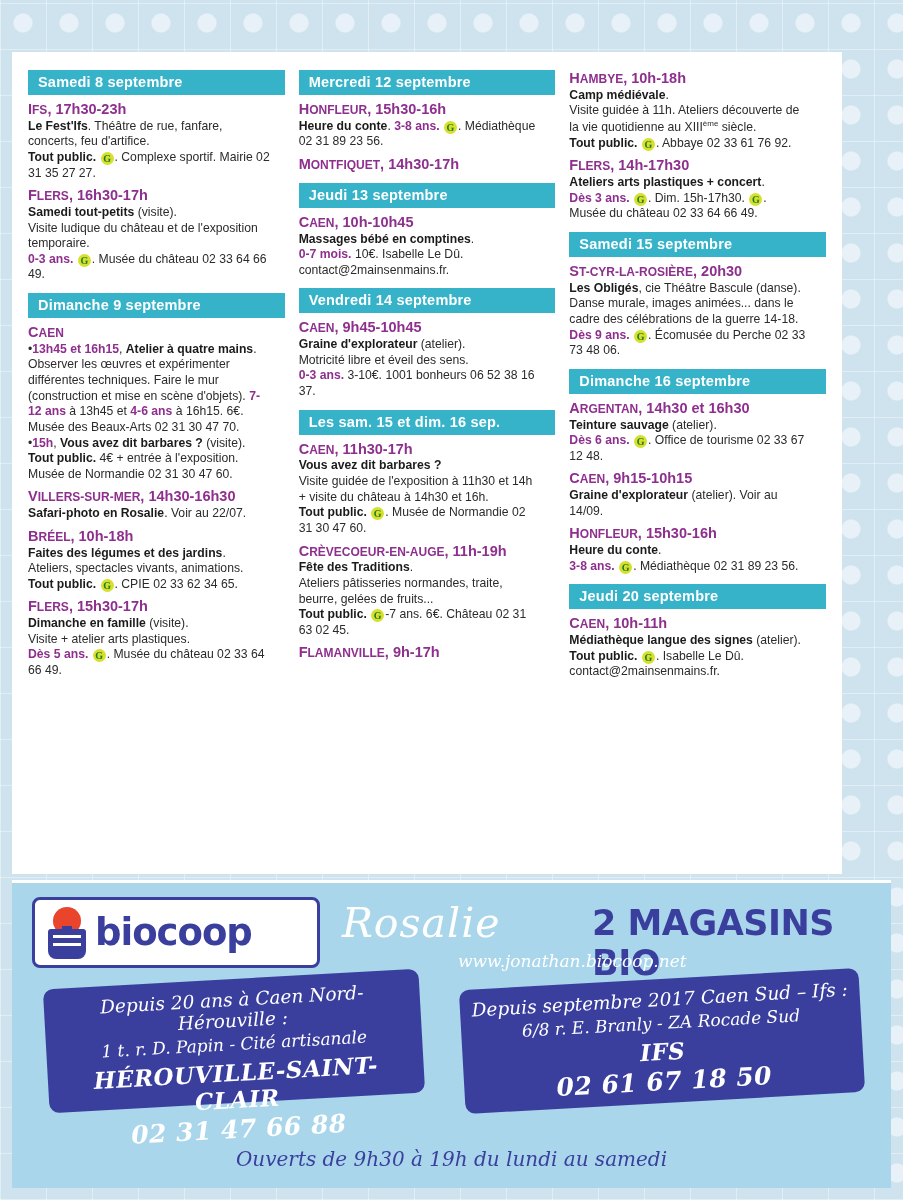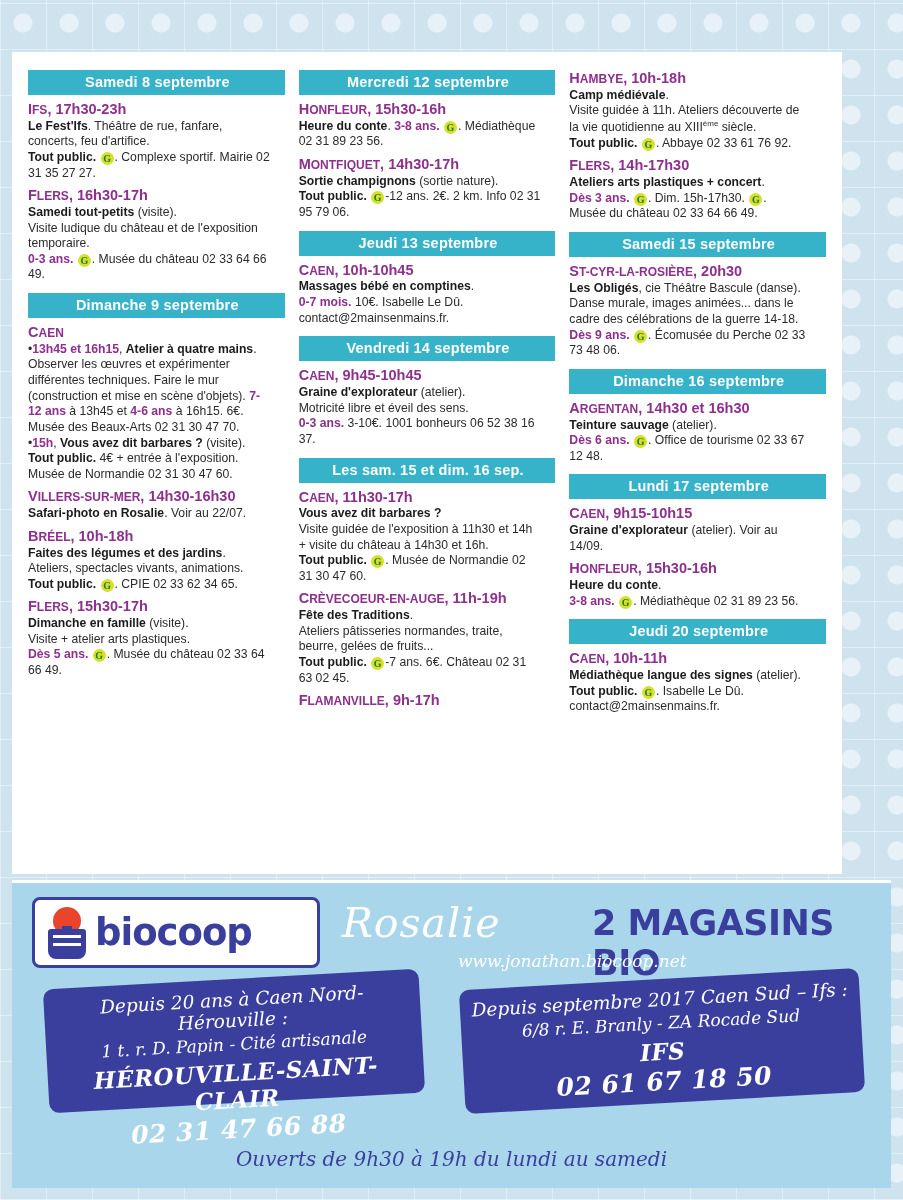--- a/index.html
+++ b/index.html
@@ -37,21 +37,20 @@
 
   
   .daybar {
     background:#36b3c9;
     color:#ffffff;
     font-weight:bold;
     font-size:14.5px;
     padding:4px 8px 5px 10px;
     margin:10px 0 5px 0;
     letter-spacing:.2px;
-    text-align:center;
   }
   .daybar.first { margin-top:0; }
 
   .place {
     color:#8e2f8e;
     font-weight:bold;
     font-size:14.5px;
     margin:6px 0 1px 0;
     line-height:1.15;
   }
@@ -196,21 +195,20 @@
           <div class="place">B<span class="sc">RÉEL</span>, 10h-18h</div>
           <div class="body"><b>Faites des légumes et des jardins</b>.<br>Ateliers, spectacles vivants, animations.<br><b>Tout public.</b> <span class="gbadge">G</span>. CPIE 02 33 62 34 65.</div>
           <div class="place">F<span class="sc">LERS</span>, 15h30-17h</div>
           <div class="body"><b>Dimanche en famille</b> (visite).<br>Visite + atelier arts plastiques.<br><span class="mag bold">Dès 5 ans.</span> <span class="gbadge">G</span>. Musée du château 02 33 64 66 49.</div>
         </div>
       <div class="col">
           <div class="daybar first">Mercredi 12 septembre</div>
           <div class="place">H<span class="sc">ONFLEUR</span>, 15h30-16h</div>
           <div class="body"><b>Heure du conte</b>. <span class="mag bold">3-8 ans.</span> <span class="gbadge">G</span>. Médiathèque 02 31 89 23 56.</div>
           <div class="place">M<span class="sc">ONTFIQUET</span>, 14h30-17h</div>
-          <div class="body"><b>Sortie champignons</b> (sortie nature).<br><b>Tout public.</b> <span class="gbadge">G</span>-12 ans. 2€. 2 km. Info 02 31 95 79 06.</div>
           <div class="daybar">Jeudi 13 septembre</div>
           <div class="place">C<span class="sc">AEN</span>, 10h-10h45</div>
           <div class="body"><b>Massages bébé en comptines</b>.<br><span class="mag bold">0-7 mois.</span> 10€. Isabelle Le Dû. contact@2mainsenmains.fr.</div>
           <div class="daybar">Vendredi 14 septembre</div>
           <div class="place">C<span class="sc">AEN</span>, 9h45-10h45</div>
           <div class="body"><b>Graine d'explorateur</b> (atelier).<br>Motricité libre et éveil des sens.<br><span class="mag bold">0-3 ans.</span> 3-10€. 1001 bonheurs 06 52 38 16 37.</div>
           <div class="daybar">Les sam. 15 et dim. 16 sep.</div>
           <div class="place">C<span class="sc">AEN</span>, 11h30-17h</div>
           <div class="body"><b>Vous avez dit barbares ?</b><br>Visite guidée de l'exposition à 11h30 et 14h + visite du château à 14h30 et 16h.<br><b>Tout public.</b> <span class="gbadge">G</span>. Musée de Normandie 02 31 30 47 60.</div>
           <div class="place">C<span class="sc">RÈVECOEUR-EN-AUGE</span>, 11h-19h</div>
@@ -221,21 +219,20 @@
           <div class="place plain" style="margin-top: 0px;">H<span class="sc">AMBYE</span>, 10h-18h</div>
           <div class="body"><b>Camp médiévale</b>.<br>Visite guidée à 11h. Ateliers découverte de la vie quotidienne au XIII<span class="sup">ème</span> siècle.<br><b>Tout public.</b> <span class="gbadge">G</span>. Abbaye 02 33 61 76 92.</div>
           <div class="place">F<span class="sc">LERS</span>, 14h-17h30</div>
           <div class="body"><b>Ateliers arts plastiques + concert</b>.<br><span class="mag bold">Dès 3 ans.</span> <span class="gbadge">G</span>. Dim. 15h-17h30. <span class="gbadge">G</span>.<br>Musée du château 02 33 64 66 49.</div>
           <div class="daybar">Samedi 15 septembre</div>
           <div class="place">S<span class="sc">T-CYR-LA-ROSIÈRE</span>, 20h30</div>
           <div class="body"><b>Les Obligés</b>, cie Théâtre Bascule (danse). Danse murale, images animées... dans le cadre des célébrations de la guerre 14-18.<br><span class="mag bold">Dès 9 ans.</span> <span class="gbadge">G</span>. Écomusée du Perche 02 33 73 48 06.</div>
           <div class="daybar">Dimanche 16 septembre</div>
           <div class="place">A<span class="sc">RGENTAN</span>, 14h30 et 16h30</div>
           <div class="body"><b>Teinture sauvage</b> (atelier).<br><span class="mag bold">Dès 6 ans.</span> <span class="gbadge">G</span>. Office de tourisme 02 33 67 12 48.</div>
-          <div class="daybar">Lundi 17 septembre</div>
           <div class="place">C<span class="sc">AEN</span>, 9h15-10h15</div>
           <div class="body"><b>Graine d'explorateur</b> (atelier). Voir au 14/09.</div>
           <div class="place">H<span class="sc">ONFLEUR</span>, 15h30-16h</div>
           <div class="body"><b>Heure du conte</b>.<br><span class="mag bold">3-8 ans.</span> <span class="gbadge">G</span>. Médiathèque 02 31 89 23 56.</div>
           <div class="daybar">Jeudi 20 septembre</div>
           <div class="place">C<span class="sc">AEN</span>, 10h-11h</div>
           <div class="body"><b>Médiathèque langue des signes</b> (atelier).<br><b>Tout public.</b> <span class="gbadge">G</span>. Isabelle Le Dû. contact@2mainsenmains.fr.</div>
         </div>
     </div>
   </div>

